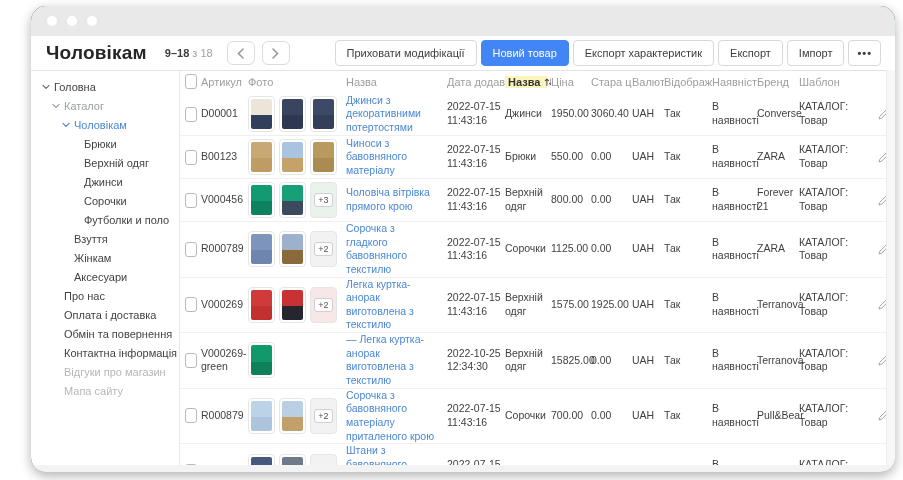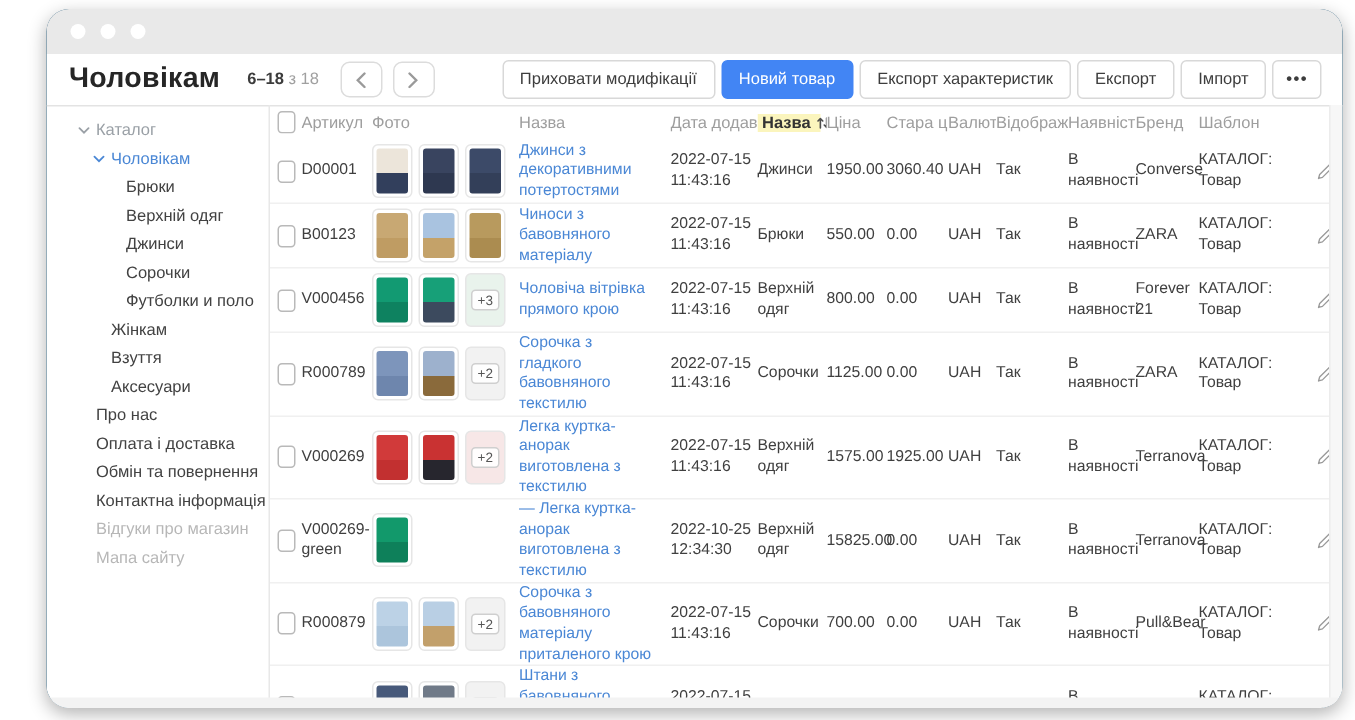--- a/index.html
+++ b/index.html
@@ -82,21 +82,21 @@
   <div class="chrome">
     <span class="dot"></span>
     <span class="dot"></span>
     <span class="dot"></span>
   </div>
   <div class="content">
 
     <div class="page-header">
       <h1 class="page-title">Чоловікам</h1>
       <div class="pagination">
-        <span class="range">6–18</span><span class="of">з 18</span>
+        <span class="range">9–18</span><span class="of">з 18</span>
       </div>
       <div class="pager">
         <button class="pager-btn">
           <svg width="7" height="11" viewBox="0 0 7 11">
               <path d="M6 1L1.5 5.5 6 10" fill="none" stroke="currentColor" stroke-width="1.6" stroke-linecap="round"></path>
             </svg>
         </button>
         <button class="pager-btn">
           <svg width="7" height="11" viewBox="0 0 7 11">
               <path d="M1 1l4.5 4.5L1 10" fill="none" stroke="currentColor" stroke-width="1.6" stroke-linecap="round"></path>
@@ -108,20 +108,28 @@
           <button class="tb-btn primary">Новий товар</button>
           <button class="tb-btn">Експорт характеристик</button>
           <button class="tb-btn">Експорт</button>
           <button class="tb-btn">Імпорт</button>
           <button class="tb-btn dots">•••</button>
         </div>
     </div>
 
     <div class="split">
       <aside class="sidebar" id="sidebar">
+          <div class="side-item lvl0">
+            <span class="chev">
+              <svg width="8" height="6" viewBox="0 0 10 7">
+                <path d="M1.2 1.5L5 5.3l3.8-3.8" fill="none" stroke="currentColor" stroke-width="1.5" stroke-linecap="round"></path>
+              </svg>
+            </span>
+            <span class="side-label">Головна</span>
+          </div>
           <div class="side-item lvl1 dim">
             <span class="chev">
               <svg width="8" height="6" viewBox="0 0 10 7">
                 <path d="M1.2 1.5L5 5.3l3.8-3.8" fill="none" stroke="currentColor" stroke-width="1.5" stroke-linecap="round"></path>
               </svg>
             </span>
             <span class="side-label">Каталог</span>
           </div>
           <div class="side-item lvl2 selected">
             <span class="chev">
@@ -170,29 +178,29 @@
               </svg>
             </span>
             <span class="side-label">Футболки и поло</span>
           </div>
           <div class="side-item lvl2">
             <span class="chev" style="visibility: hidden;">
               <svg width="8" height="6" viewBox="0 0 10 7">
                 <path d="M1.2 1.5L5 5.3l3.8-3.8" fill="none" stroke="currentColor" stroke-width="1.5" stroke-linecap="round"></path>
               </svg>
             </span>
+            <span class="side-label">Взуття</span>
+          </div>
+          <div class="side-item lvl2">
+            <span class="chev" style="visibility: hidden;">
+              <svg width="8" height="6" viewBox="0 0 10 7">
+                <path d="M1.2 1.5L5 5.3l3.8-3.8" fill="none" stroke="currentColor" stroke-width="1.5" stroke-linecap="round"></path>
+              </svg>
+            </span>
             <span class="side-label">Жінкам</span>
-          </div>
-          <div class="side-item lvl2">
-            <span class="chev" style="visibility: hidden;">
-              <svg width="8" height="6" viewBox="0 0 10 7">
-                <path d="M1.2 1.5L5 5.3l3.8-3.8" fill="none" stroke="currentColor" stroke-width="1.5" stroke-linecap="round"></path>
-              </svg>
-            </span>
-            <span class="side-label">Взуття</span>
           </div>
           <div class="side-item lvl2">
             <span class="chev" style="visibility: hidden;">
               <svg width="8" height="6" viewBox="0 0 10 7">
                 <path d="M1.2 1.5L5 5.3l3.8-3.8" fill="none" stroke="currentColor" stroke-width="1.5" stroke-linecap="round"></path>
               </svg>
             </span>
             <span class="side-label">Аксесуари</span>
           </div>
           <div class="side-item lvl1">

